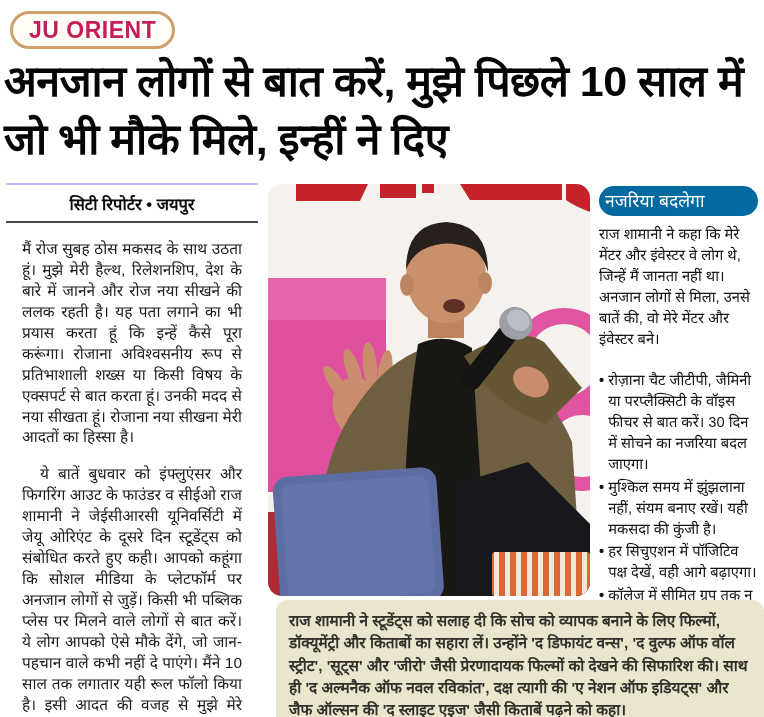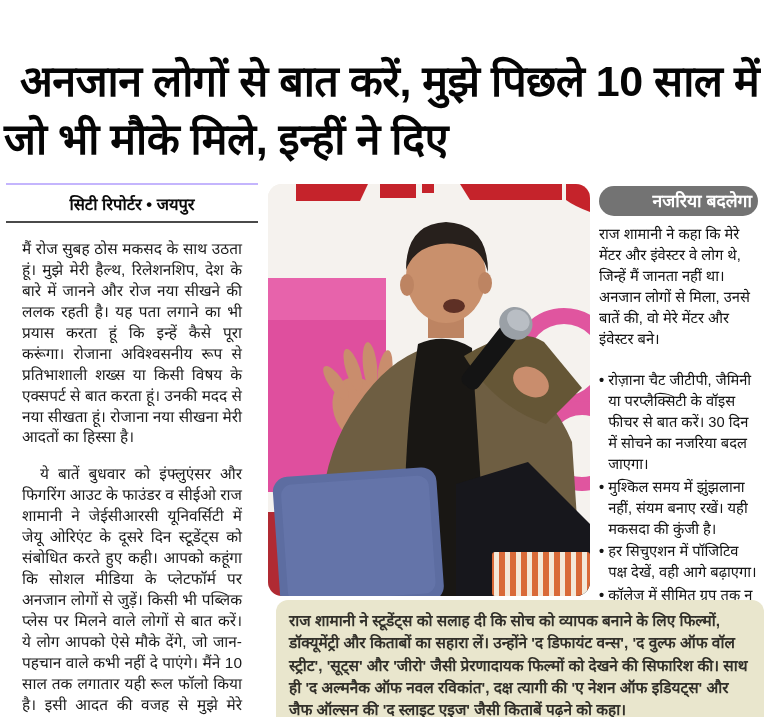--- a/index.html
+++ b/index.html
@@ -15,56 +15,57 @@
     flex:0 0 auto;background:#fffdf6;border:3px solid #cfa06a;border-radius:24px;
     color:#c51d5c;font-weight:800;font-size:23px;letter-spacing:.5px;
     padding:3px 16px;line-height:1.15;white-space:nowrap;
   }
   .kicker{font-size:25px;font-weight:700;color:#0c0c0c;line-height:1.1;}
   
   .headline{
     position:absolute;top:52px;left:4px;width:758px;
     font-size:43px;line-height:1.36;font-weight:700;color:#050505;letter-spacing:-0.5px;
   }
-  .headline .hl-strong{font-weight:900;margin-left:16px;}
+  .headline .hl-strong{font-weight:900;}
   
   .left-col{position:absolute;left:6px;top:183px;width:252px;border-top:2px solid #c4b5fd;}
   .byline{
     text-align:center;font-weight:700;font-size:16.5px;color:#0a0a0a;
     padding:7px 0 6px;border-bottom:2px solid #4a4a4a;margin-bottom:6px;
   }
   .body-text p{margin:16px;font-size:15.4px;line-height:1.36;text-align:justify;color:#1b1b1b;}
   .body-text p+p{text-indent:18px;}
   
   .photo{
     position:absolute;left:268px;top:184px;width:322px;height:412px;
     border-radius:14px;overflow:hidden;background:#f3efe9;
   }
   .photo svg{display:block;width:100%;height:100%;}
   
   .right-col{position:absolute;left:599px;top:186px;width:161px;}
   .badge-najariya{
-    background:#737373;color:#fff;border-radius:18px;text-align:right;
-    font-weight:700;font-size:17.5px;padding:5px 6px;margin:0 2px 8px 0;line-height:1.15;
+    background:#0369a1;color:#fff;border-radius:18px;text-align:left;
+    font-weight:400;font-size:17.5px;padding:5px 6px;margin:0 2px 8px 0;line-height:1.15;
   }
   .sidebar-text{font-size:14.7px;line-height:1.42;color:#141414;}
   .sidebar-intro{margin-bottom:21px;}
   .bullet-item{display:flex;gap:4px;margin-top:2px;}
   .bullet-dot{flex:0 0 auto;font-weight:900;}
   
   .caption{
     position:absolute;left:276px;top:600px;width:488px;box-sizing:border-box;
     background:#e9e6cd;border-radius:12px;padding:10px 13px;
     font-size:15.4px;line-height:1.45;font-weight:600;color:#32302a;
   }
 </style>
 </head>
 <body>
 
 <div class="kicker-row">
+  <span class="badge-ju">JU ORIENT</span>
 </div>
 
 <div class="headline"><span class="hl-strong">अनजान लोगों से बात करें,</span><span> मुझे पिछले 10 साल में जो भी मौके मिले, इन्हीं ने दिए</span></div>
 
 <div class="left-col">
   <div class="byline">सिटी रिपोर्टर • जयपुर</div>
   <div class="body-text">
     <p>मैं रोज सुबह ठोस मकसद के साथ उठता हूं। मुझे मेरी हैल्थ, रिलेशनशिप, देश के बारे में जानने और रोज नया सीखने की ललक रहती है। यह पता लगाने का भी प्रयास करता हूं कि इन्हें कैसे पूरा करूंगा। रोजाना अविश्वसनीय रूप से प्रतिभाशाली शख्स या किसी विषय के एक्सपर्ट से बात करता हूं। उनकी मदद से नया सीखता हूं। रोजाना नया सीखना मेरी आदतों का हिस्सा है।</p>
     <p>ये बातें बुधवार को इंफ्लुएंसर और फिगरिंग आउट के फाउंडर व सीईओ राज शामानी ने जेईसीआरसी यूनिवर्सिटी में जेयू ओरिएंट के दूसरे दिन स्टूडेंट्स को संबोधित करते हुए कही। आपको कहूंगा कि सोशल मीडिया के प्लेटफॉर्म पर अनजान लोगों से जुड़ें। किसी भी पब्लिक प्लेस पर मिलने वाले लोगों से बात करें। ये लोग आपको ऐसे मौके देंगे, जो जान-पहचान वाले कभी नहीं दे पाएंगे। मैंने 10 साल तक लगातार यही रूल फॉलो किया है। इसी आदत की वजह से मुझे मेरे इंवेस्टर्स, मेंटर, दोस्त और गर्लफ्रेंड भी मिली। मेरे पॉडकास्ट के लोग भी इसी तरह मिले। सेशन को WLDD के फाउंडर व सीईओ अरिहंत जैन ने मॉडरेट किया।</p>
   </div>

